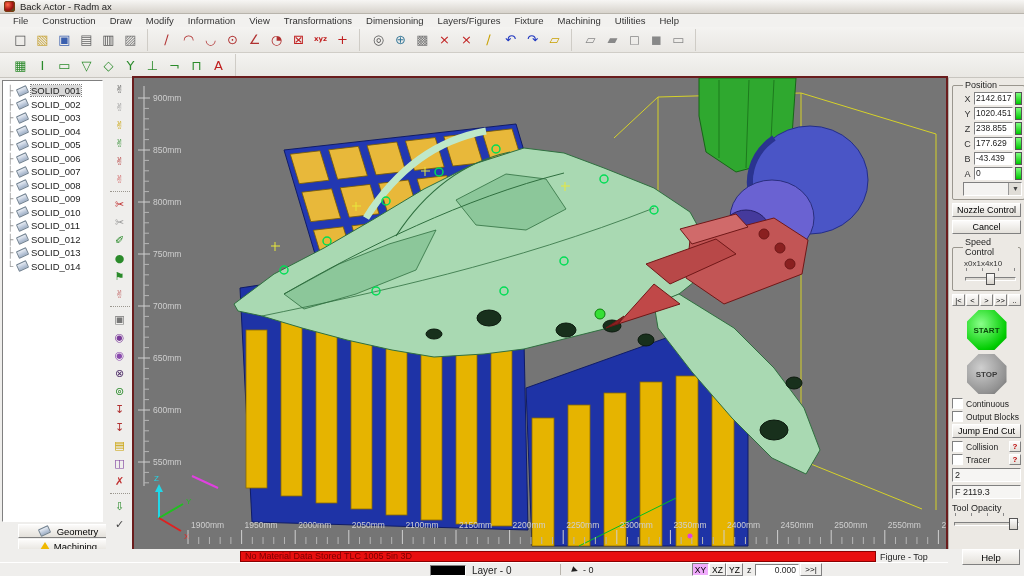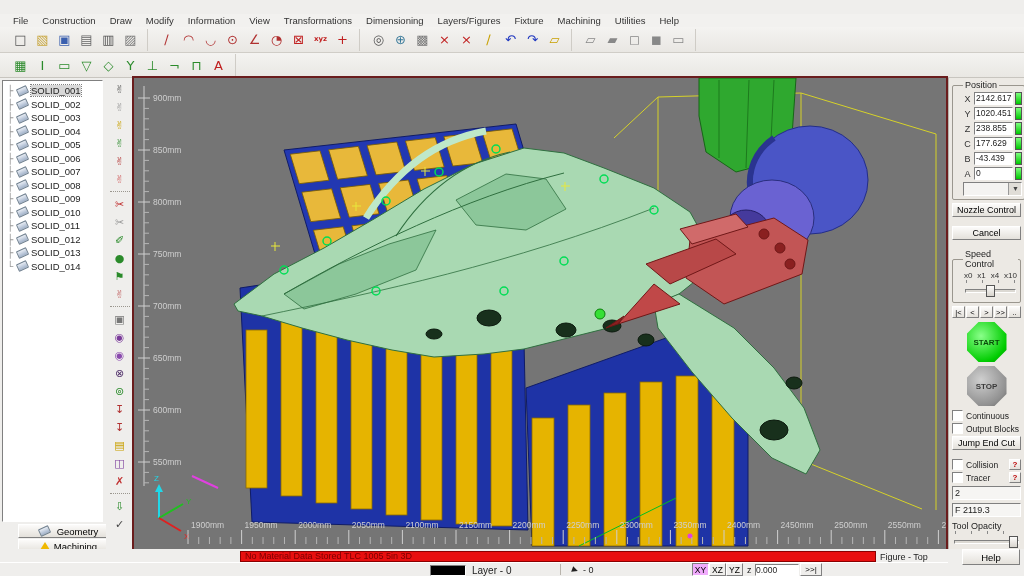--- a/index.html
+++ b/index.html
@@ -38,25 +38,25 @@
   
   .right-panel{position:absolute;left:948px;top:78px;width:76px;height:492px;background:#ece9e4;border-left:1px solid #b8b4ac;box-sizing:border-box;padding:2px 3px;font-size:9px;}
   fieldset{border:1px solid #9a968e;margin:0 0 3px 0;padding:2px 2px 3px 10px;border-radius:2px;}
   legend{font-size:9px;padding:0 2px;}
   .pos-row{display:flex;align-items:center;gap:2px;margin-bottom:2px;}
   .pos-row .axl{width:9px;text-align:center;color:#333;}
   .pos-val{flex:1;height:11px;background:#fff;border:1px solid;border-color:#808080 #fff #fff #808080;font-size:8.5px;line-height:11px;padding:0 1px;overflow:hidden;}
   .pos-led{width:5px;height:11px;background:linear-gradient(#7dff7d,#00c800);border:1px solid #555;}
   .combo{height:12px;background:#f4f3f1;border:1px solid;border-color:#808080 #fff #fff #808080;display:flex;justify-content:flex-end;margin-top:1px;}
   .combo .drop{width:12px;height:100%;background:#e0ddd7;border-left:1px solid #999;font-size:7px;text-align:center;line-height:12px;color:#444;}
-  .btn{display:block;width:100%;height:14px;background:linear-gradient(#fcfbfa,#e4e1db);border:1px solid;border-color:#fff #808080 #808080 #fff;font-size:9px;margin-bottom:9px;padding:0;}
+  .btn{display:block;width:100%;height:14px;background:linear-gradient(#fcfbfa,#e4e1db);border:1px solid;border-color:#fff #808080 #808080 #fff;font-size:9px;margin-bottom:3px;padding:0;}
   .slider{position:relative;height:10px;margin:2px 2px 4px 2px;}
   .slider .track{position:absolute;left:0;right:0;top:4px;height:2px;border:1px solid;border-color:#808080 #fff #fff #808080;background:#dcd9d3;}
   .slider .thumb{position:absolute;top:0;width:7px;height:10px;background:linear-gradient(#fcfbfa,#d8d4cd);border:1px solid #555;}
-  .marks{display:flex;justify-content:space-between;font-size:8px;padding:0 1px;color:#333;}
+  .marks{display:flex;font-size:8px;padding:0 1px;color:#333;}
   .ticks{height:3px;margin:0 3px;background:repeating-linear-gradient(90deg,#888 0 1px,transparent 1px 16px);}
   .steps{display:flex;gap:1px;margin:3px 0;}
   .steps button{flex:1;height:12px;font-size:7.5px;padding:0;background:linear-gradient(#fcfbfa,#e4e1db);border:1px solid;border-color:#fff #808080 #808080 #fff;}
   .octo-wrap{display:flex;justify-content:center;margin:4px 0;}
   .octo{width:40px;height:40px;clip-path:polygon(30% 0,70% 0,100% 30%,100% 70%,70% 100%,30% 100%,0 70%,0 30%);display:flex;align-items:center;justify-content:center;font-size:8px;font-weight:bold;border:0;}
   .octo.start{background:radial-gradient(circle at 35% 35%,#8aff8a,#00cc00 70%,#008800);color:#0a4a0a;}
   .octo.stop{background:radial-gradient(circle at 35% 35%,#cfcfcf,#909090 70%,#606060);color:#3a3a3a;}
   .cb-row{display:flex;align-items:center;gap:3px;margin:2px 0;font-size:8.5px;}
   .cb{width:9px;height:9px;background:#fff;border:1px solid;border-color:#808080 #fff #fff #808080;flex:none;}
   .qbtn{margin-left:auto;width:12px;height:11px;font-size:8px;color:#b00;font-weight:bold;background:linear-gradient(#fcfbfa,#e4e1db);border:1px solid;border-color:#fff #808080 #808080 #fff;padding:0;}
@@ -69,29 +69,33 @@
   .srow2{position:absolute;left:0;top:13px;width:948px;height:14px;border-top:1px solid #fff;display:flex;align-items:center;}
   .swatch{position:absolute;left:430px;top:2px;width:34px;height:9px;background:#000;border:1px solid;border-color:#808080 #fff #fff #808080;}
   .layer-lbl{position:absolute;left:472px;top:2px;font-size:10px;}
   .sep-v{position:absolute;left:560px;top:1px;height:11px;border-left:1px solid #b8b4ac;}
   .cursor-ico{position:absolute;left:572px;top:4px;width:0;height:0;border-left:6px solid #222;border-top:3px solid transparent;border-bottom:3px solid transparent;transform:rotate(20deg);}
   .t-lbl{position:absolute;left:583px;top:2px;font-size:9px;}
   .plane-btns{position:absolute;left:692px;top:0;display:flex;}
   .plane-btns button{width:17px;height:13px;font-size:8.5px;padding:0;background:#efeeec;border:1px solid;border-color:#fff #808080 #808080 #fff;}
   .plane-btns button.active{border-color:#808080 #fff #fff #808080;background:#f0abfc;}
   .z-lbl{position:absolute;left:747px;top:2px;font-size:9px;}
-  .z-fld{position:absolute;left:755px;top:1px;width:40px;height:10px;background:#fff;border:1px solid;border-color:#808080 #fff #fff #808080;font-size:8.5px;line-height:10px;padding-right:2px;}
+  .z-fld{position:absolute;left:755px;top:1px;width:40px;height:10px;background:#fff;border:1px solid;border-color:#808080 #fff #fff #808080;font-size:8.5px;text-align:right;line-height:10px;padding-right:2px;}
   .more-btn{position:absolute;left:800px;top:0;width:22px;height:13px;font-size:8px;padding:0;background:#efeeec;border:1px solid;border-color:#fff #808080 #808080 #fff;}
   .help-btn{position:absolute;left:962px;top:0px;width:58px;height:16px;background:linear-gradient(#fcfbfa,#e4e1db);border:1px solid;border-color:#fff #808080 #808080 #fff;font-size:9.5px;}
 </style>
 </head>
 <body>
 
 <div id="app">
 
+  <div class="titlebar">
+    <span class="app-icon"></span>
+    <span class="ttl">Back Actor - Radm ax</span>
+  </div>
 
   <div class="menubar" id="menubar">
       <span class="menu-item">File</span>
       <span class="menu-item">Construction</span>
       <span class="menu-item">Draw</span>
       <span class="menu-item">Modify</span>
       <span class="menu-item">Information</span>
       <span class="menu-item">View</span>
       <span class="menu-item">Transformations</span>
       <span class="menu-item">Dimensioning</span>

